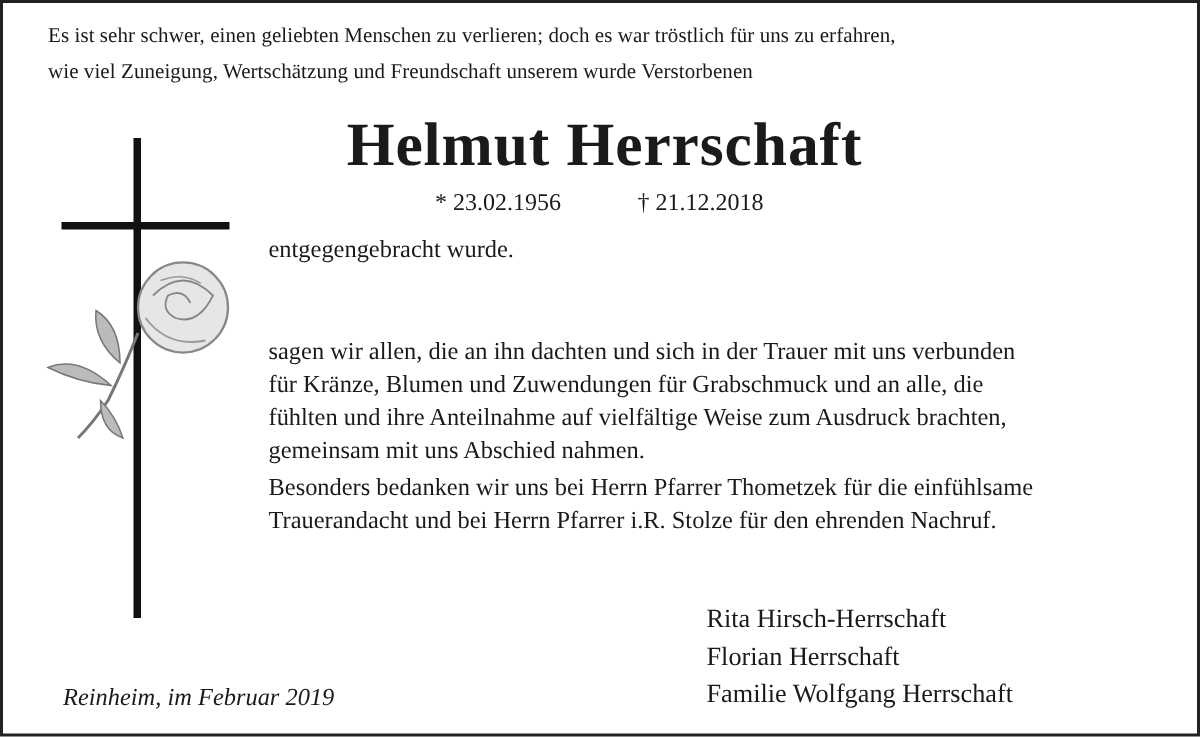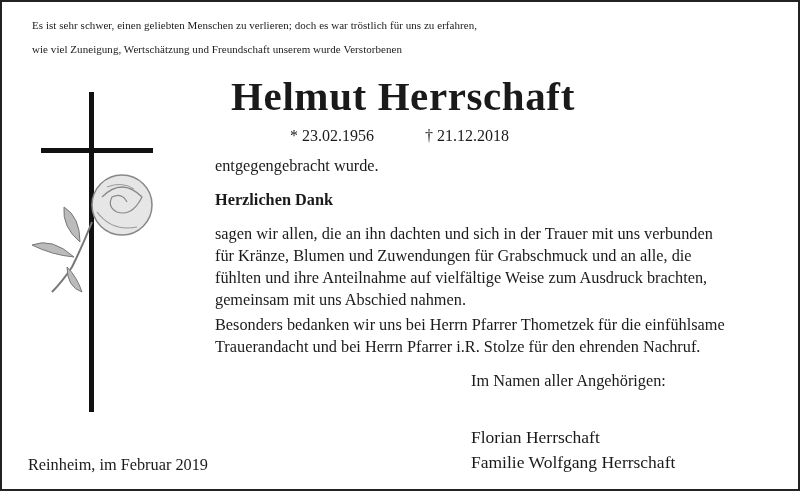--- a/index.html
+++ b/index.html
@@ -4,41 +4,41 @@
   <style>
     * { margin: 0; padding: 0; box-sizing: border-box; }
     html, body { width: 800px; height: 491px; background: #ffffff; overflow: hidden; }
     body { font-family: "Liberation Serif", "DejaVu Serif", serif; color: #1a1a1a; }
     .frame {
       position: absolute; left: 0; top: 0; width: 800px; height: 491px;
       border: 2px solid #222; background: #fff;
     }
     .intro {
       position: absolute; left: 30px; top: 11px; width: 760px;
-      font-size: 11px; line-height: 24px; letter-spacing: 0.05px;
+      font-size: 14px; line-height: 24px; letter-spacing: 0.05px;
     }
     .name {
       position: absolute; left: 0; top: 70px; width: 800px; text-align: center;
       font-size: 41px; font-weight: bold; letter-spacing: 0.6px; line-height: 48px;
       padding-left: 2px;
     }
     .dates { position: absolute; top: 124px; font-size: 16px; line-height: 20px; }
     .birth { left: 288px; }
     .death { left: 423px; }
-    .body-text { position: absolute; left: 177px; font-size: 16.3px; line-height: 22px; margin-left: 36px; }
+    .body-text { position: absolute; left: 177px; font-size: 16.3px; line-height: 22px; }
     .l1 { top: 153px; }
     .thanks { top: 187px; font-weight: bold; }
     .para { top: 221px; width: 600px; }
     .para2 { top: 312px; width: 620px; }
     .sig-intro { position: absolute; left: 469px; top: 368px; font-size: 16.3px; line-height: 22px; }
     .sig { position: absolute; left: 469px; font-size: 17.5px; line-height: 24px; }
     .sig.s0 { top: 398px; }
     .sig.s1 { top: 423px; }
     .sig.s2 { top: 448px; }
-    .place { position: absolute; left: 26px; top: 452px; font-size: 16.3px; line-height: 22px; }
+    .place { position: absolute; left: 40px; top: 452px; font-size: 16.3px; line-height: 22px; font-style: italic; }
     .cross { position: absolute; left: 34px; top: 90px; width: 118px; height: 320px; }
     .rose { position: absolute; left: 20px; top: 165px; width: 150px; height: 130px; }
   </style>
 </head>
 <body>
 
 <div class="frame">
 
   <div class="intro">
     <div>Es ist sehr schwer, einen geliebten Menschen zu verlieren; doch es war tröstlich für uns zu erfahren,</div>
@@ -60,32 +60,31 @@
     <path d="M58 75 Q40 60 42 40 Q58 50 58 75 Z" fill="#bbb" stroke="#777" stroke-width="1"></path>
     <path d="M52 90 Q30 88 10 78 Q30 70 52 90 Z" fill="#bbb" stroke="#777" stroke-width="1"></path>
     <path d="M45 100 Q55 110 60 125 Q45 120 45 100 Z" fill="#bbb" stroke="#777" stroke-width="1"></path>
     <circle cx="100" cy="38" r="30" fill="#e6e6e6" stroke="#888" stroke-width="1.5"></circle>
     <path d="M80 30 Q100 10 120 30 Q110 50 95 45 Q85 40 90 30 Q100 25 105 35" stroke="#888" stroke-width="1.2" fill="none"></path>
     <path d="M75 45 Q90 65 115 60" stroke="#999" stroke-width="1.2" fill="none"></path>
     <path d="M85 20 Q100 14 112 22" stroke="#999" stroke-width="1" fill="none"></path>
   </svg>
 
   <div class="body-text l1">entgegengebracht wurde.</div>
-  <div class="body-text thanks">Herzlichen Dank</div>
 
   <div class="body-text para">
     <div>sagen wir allen, die an ihn dachten und sich in der Trauer mit uns verbunden</div>
     <div>für Kränze, Blumen und Zuwendungen für Grabschmuck und an alle, die</div>
     <div>fühlten und ihre Anteilnahme auf vielfältige Weise zum Ausdruck brachten,</div>
     <div>gemeinsam mit uns Abschied nahmen.</div>
   </div>
 
   <div class="body-text para2">
     <div>Besonders bedanken wir uns bei Herrn Pfarrer Thometzek für die einfühlsame</div>
     <div>Trauerandacht und bei Herrn Pfarrer i.R. Stolze für den ehrenden Nachruf.</div>
   </div>
 
-  <div class="sig-intro">Im Namen aller Angehörigen:</div>
+  <div class="sig s0">Rita Hirsch-Herrschaft</div>
   <div class="sig s1">Florian Herrschaft</div>
   <div class="sig s2">Familie Wolfgang Herrschaft</div>
 
   <div class="place">Reinheim, im Februar 2019</div>
 </div>
 
 </body></html>

